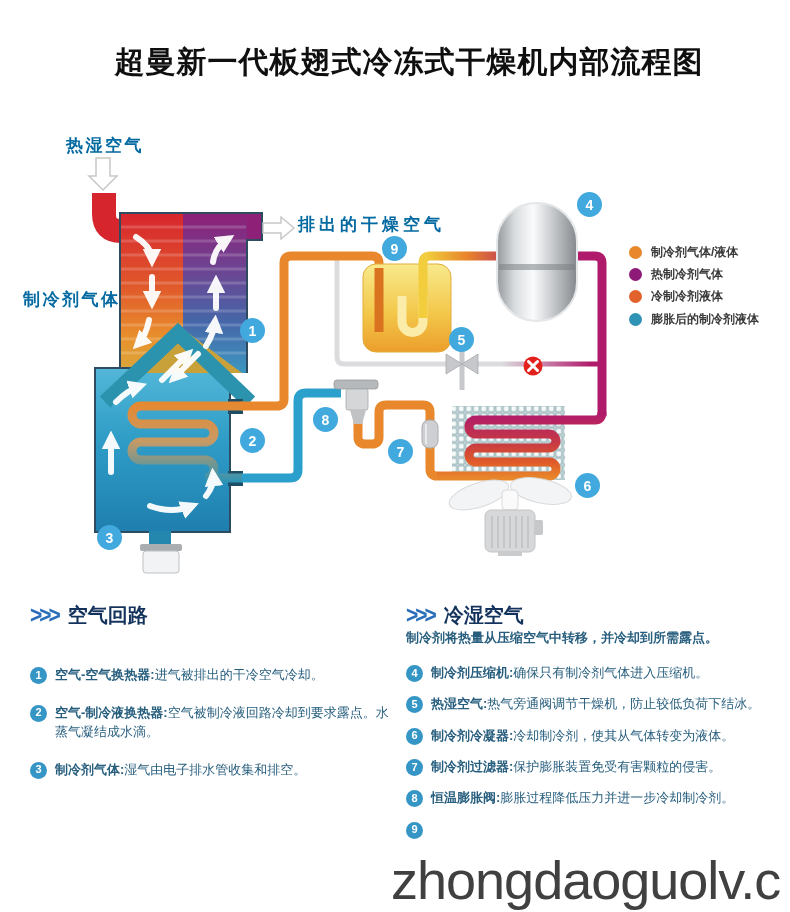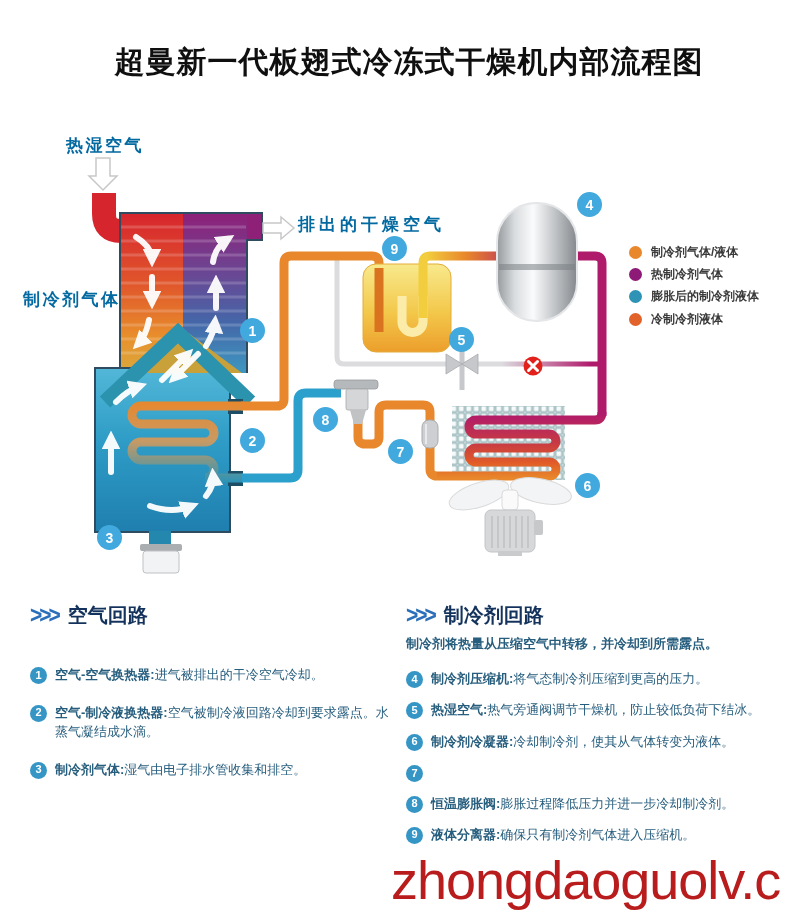--- a/index.html
+++ b/index.html
@@ -24,30 +24,30 @@
   .legend .row{display:flex;align-items:center;height:22.4px;}
   .legend .dot{width:13px;height:13px;border-radius:50%;flex:0 0 auto;}
   .legend .ltx{margin-left:9px;font-size:12px;font-weight:600;color:#3a3a3a;white-space:nowrap;}
   
   .sec{position:absolute;top:602px;}
   .sec-air{left:30px;width:365px;}
   .sec-ref{left:406px;width:382px;}
   .sec-head{display:flex;align-items:center;font-size:20px;font-weight:bold;color:#14335c;line-height:26px;}
   .chev{color:#2b6fba;font-weight:bold;font-size:21px;letter-spacing:-3px;margin-right:10px;
         transform:scaleY(1.15);display:inline-block;}
-  .subtitle{margin-top:7px;font-size:13px;font-weight:600;color:#275e7e;white-space:nowrap;}
+  .subtitle{margin-top:1px;font-size:13px;font-weight:600;color:#275e7e;white-space:nowrap;}
   .items{display:flex;flex-direction:column;}
   .sec-air .items{margin-top:38px;gap:19px;}
   .sec-ref .items{margin-top:17px;gap:12.5px;}
   .item{display:flex;gap:8px;font-size:13px;color:#275e7e;line-height:1.45;}
   .sec-ref .item{white-space:nowrap;}
   .ibadge{flex:0 0 auto;width:17px;height:17px;border-radius:50%;background:#3596c6;color:#fff;
           font-size:11px;font-weight:bold;display:flex;align-items:center;justify-content:center;margin-top:1px;}
   .item b{font-weight:bold;}
-  .wm{position:absolute;left:391px;top:849px;font-size:54px;color:#b91c1c;
+  .wm{position:absolute;left:391px;top:849px;font-size:54px;color:#404040;
       letter-spacing:-1px;white-space:nowrap;}
 </style>
 </head>
 <body>
 
 <div class="stage">
 
   <div class="title">超曼新一代板翅式冷冻式干燥机内部流程图</div>
 
   <svg class="diagram" width="790" height="600" viewBox="0 0 790 600">
@@ -265,26 +265,26 @@
   <div class="legend">
     <div class="row">
       <span class="dot" style="background: rgb(232, 135, 43);"></span>
       <span class="ltx">制冷剂气体/液体</span>
     </div>
     <div class="row">
       <span class="dot" style="background: rgb(142, 26, 119);"></span>
       <span class="ltx">热制冷剂气体</span>
     </div>
     <div class="row">
+      <span class="dot" style="background: rgb(226, 98, 43);"></span>
+      <span class="ltx">冷制冷剂液体</span>
+    </div>
+    <div class="row">
       <span class="dot" style="background: rgb(46, 147, 181);"></span>
       <span class="ltx">膨胀后的制冷剂液体</span>
-    </div>
-    <div class="row">
-      <span class="dot" style="background: rgb(226, 98, 43);"></span>
-      <span class="ltx">冷制冷剂液体</span>
     </div>
   </div>
 
   <div class="sec sec-air">
     <div class="sec-head">
       <span class="chev">&gt;&gt;&gt;</span>
       <span>空气回路</span>
     </div>
     <div class="items">
       <div class="item">
@@ -298,45 +298,45 @@
       <div class="item">
         <span class="ibadge">3</span>
         <span><b>制冷剂气体:</b><span>湿气由电子排水管收集和排空。</span></span>
       </div>
     </div>
   </div>
 
   <div class="sec sec-ref">
     <div class="sec-head">
       <span class="chev">&gt;&gt;&gt;</span>
-      <span>制冷剂回路</span>
+      <span>冷湿空气</span>
     </div>
     <div class="subtitle">制冷剂将热量从压缩空气中转移，并冷却到所需露点。</div>
     <div class="items">
       <div class="item">
         <span class="ibadge">4</span>
-        <span><b>制冷剂压缩机:</b><span>将气态制冷剂压缩到更高的压力。</span></span>
+        <span><b>制冷剂压缩机:</b><span>确保只有制冷剂气体进入压缩机。</span></span>
       </div>
       <div class="item">
         <span class="ibadge">5</span>
         <span><b>热湿空气:</b><span>热气旁通阀调节干燥机，防止较低负荷下结冰。</span></span>
       </div>
       <div class="item">
         <span class="ibadge">6</span>
         <span><b>制冷剂冷凝器:</b><span>冷却制冷剂，使其从气体转变为液体。</span></span>
       </div>
       <div class="item">
         <span class="ibadge">7</span>
+        <span><b>制冷剂过滤器:</b><span>保护膨胀装置免受有害颗粒的侵害。</span></span>
       </div>
       <div class="item">
         <span class="ibadge">8</span>
         <span><b>恒温膨胀阀:</b><span>膨胀过程降低压力并进一步冷却制冷剂。</span></span>
       </div>
       <div class="item">
         <span class="ibadge">9</span>
-        <span><b>液体分离器:</b><span>确保只有制冷剂气体进入压缩机。</span></span>
       </div>
     </div>
   </div>
 
   <div class="wm">zhongdaoguolv.c</div>
 
 </div>
 
 </body></html>

